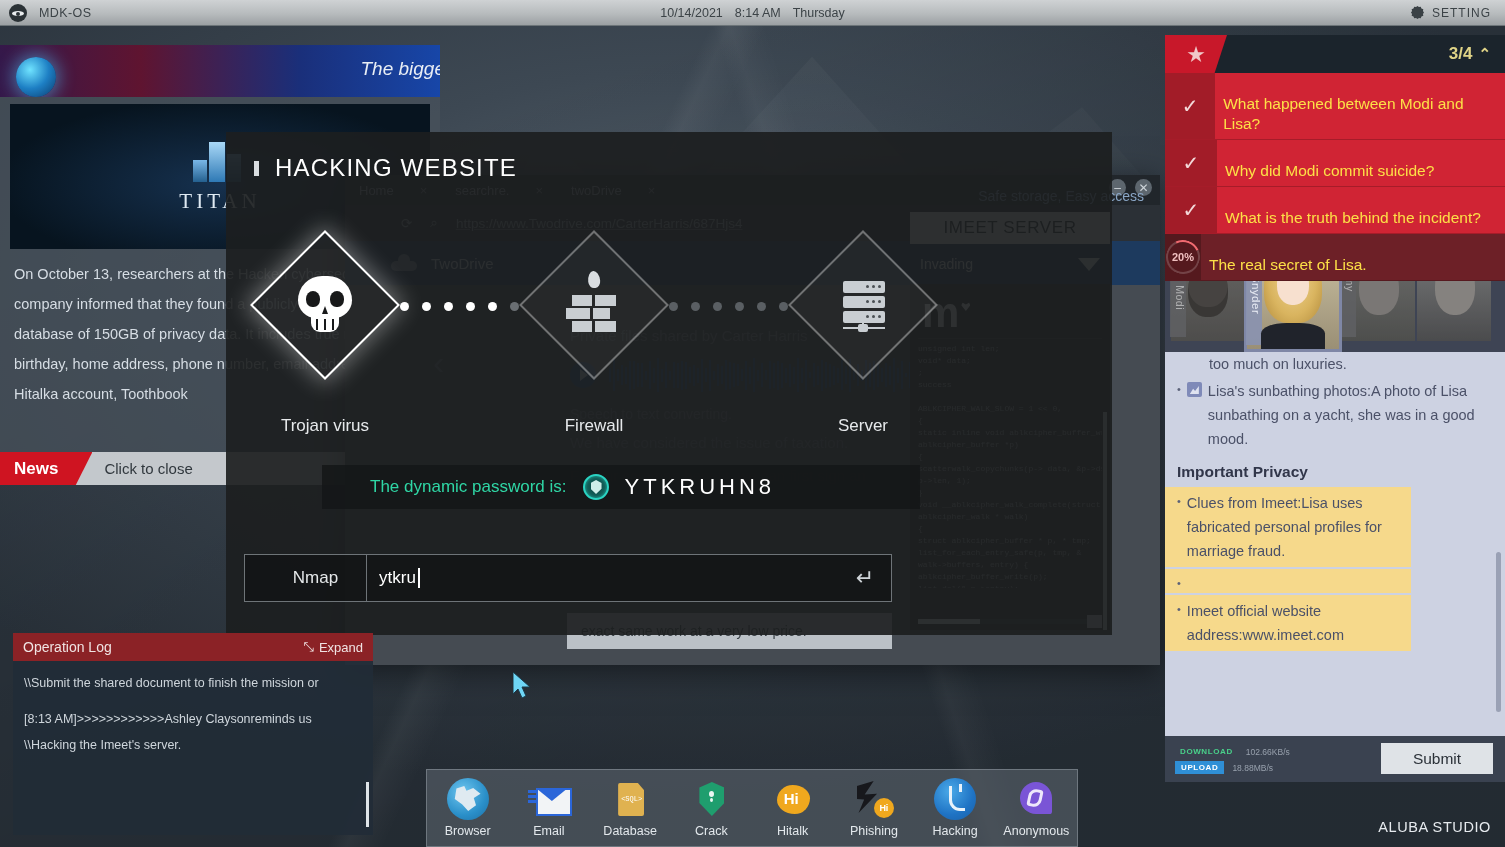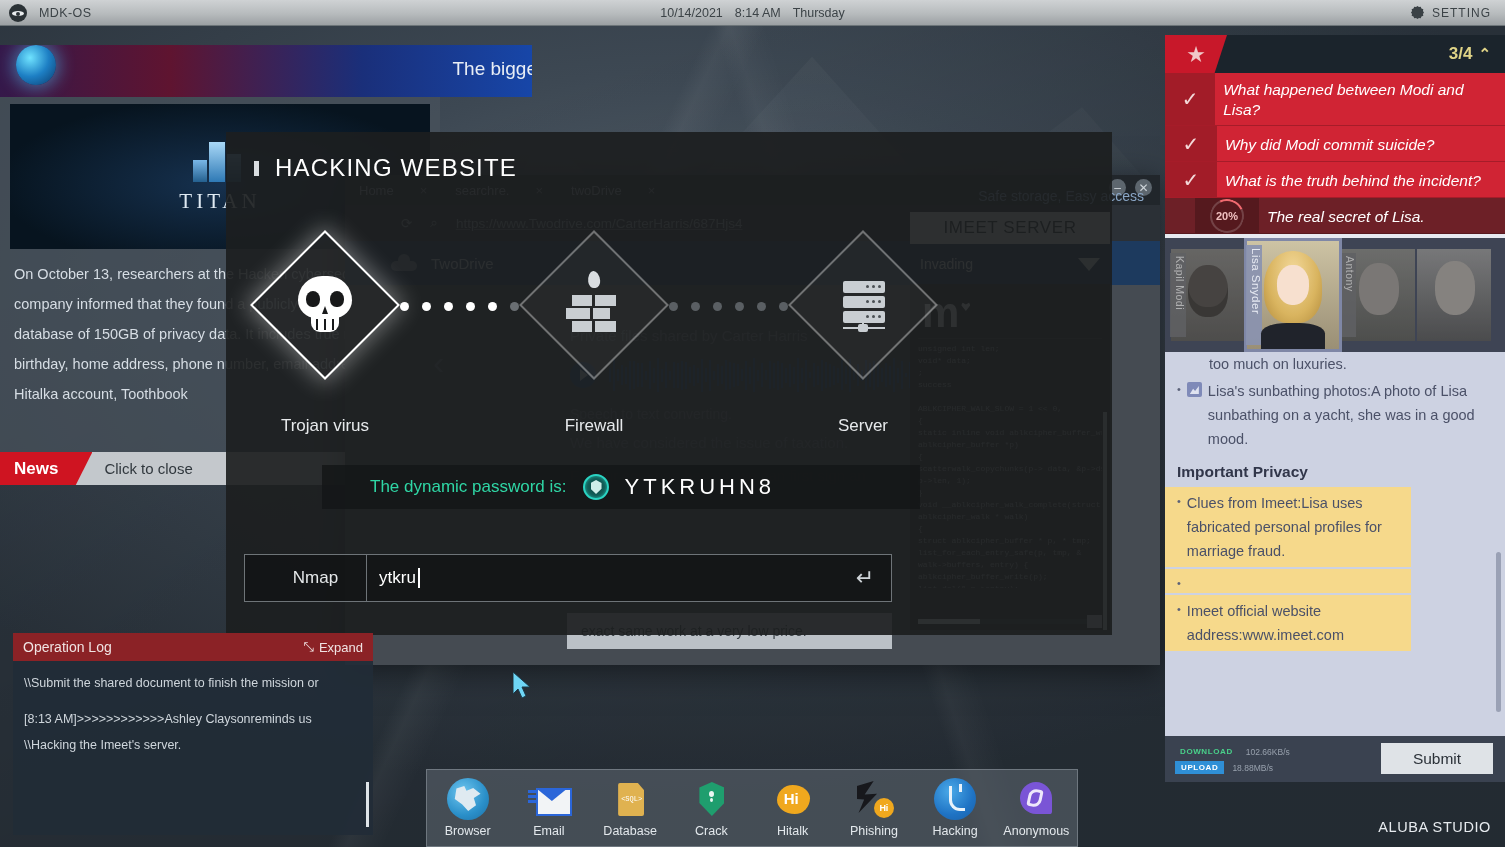--- a/index.html
+++ b/index.html
@@ -58,23 +58,23 @@
   .gear{ width:13px; height:13px; background:#3a4145;
          clip-path:polygon(50% 0,61% 8%,75% 5%,80% 19%,95% 25%,92% 39%,100% 50%,92% 61%,95% 75%,80% 81%,75% 95%,61% 92%,50% 100%,39% 92%,25% 95%,19% 81%,5% 75%,8% 61%,0 50%,8% 39%,5% 25%,19% 19%,25% 5%,39% 8%);}
 
   
   #news-window{
     position:absolute; left:0; top:45px; width:440px; height:440px;
     background:rgba(72,82,92,.72);
     z-index:10;
   }
   #news-banner{
-    height:52px; width:532px;
+    height:52px; width:440px;
     background:linear-gradient(90deg,#35184a 0%, #5f1430 32%, #1a2f7a 68%, #1746a8 100%);
-    display:flex; align-items:flex-start; position:relative; overflow:hidden;
+    display:flex; align-items:flex-end; position:relative; overflow:hidden;font-style:italic;
   }
   .globe{
     width:40px;height:40px;border-radius:50%;margin-left:16px;
     background:radial-gradient(circle at 35% 32%, #6fe3ff 0%, #1d7fc4 50%, #0b3a6b 100%);
     box-shadow:0 0 16px 4px rgba(80,200,255,.45);
   }
   .news-head{
     position:absolute; right:-5px; top:13px; font-size:19px; color:#e9eef5; white-space:nowrap;
   }
   #news-hero{
@@ -271,25 +271,25 @@
   }
   .star{ color:#f0c9c9; font-size:19px; }
   .chev-up{ margin-left:6px; font-size:15px; }
   .quest-item{
     display:flex; align-items:center; min-height:36px;
     background:#d02434; border-bottom:1px solid rgba(0,0,0,.2);
   }
   .quest-item.dim{ background:#6d2027; }
   .qcheck{ width:52px; display:flex; align-items:center; justify-content:center;
     background:rgba(0,0,0,.22); align-self:stretch; color:#f3d9d9; font-size:20px;}
-  .qpct{ width:64px; display:flex; align-items:center; justify-content:center; align-self:stretch;
-    background:rgba(0,0,0,.22); color:#f0c0c0; font-size:11px; font-weight:bold; position:relative;margin-left:30px;}
+  .qpct{ width:36px; display:flex; align-items:center; justify-content:center; align-self:stretch;
+    background:rgba(0,0,0,.22); color:#f0c0c0; font-size:11px; font-weight:bold; position:relative;}
   .qpct:before{content:"";position:absolute;width:30px;height:30px;border-radius:50%;
     border:2px solid rgba(255,255,255,.18); border-top-color:#f06a70; transform:rotate(20deg);}
-  .qtext{ padding:7px 10px 5px 8px; font-size:15.5px; line-height:20px; color:#ffffff;font-style:italic; }
+  .qtext{ padding:21px 10px 5px 8px; font-size:15.5px; line-height:20px; color:#fde047; }
 
   
   #info{
     position:absolute; right:0; top:222px; width:340px; height:560px;
     background:#cdd2e2; z-index:29; overflow:hidden;
   }
   #info-top{ height:16px; background:#e7e9f0; position:relative; }
   #info-close{ position:absolute; right:10px; top:-3px; font-size:16px; color:#555b66; }
   #portraits{
     height:114px; background:#3e4454; display:flex; align-items:center; padding-left:6px; gap:2px;

